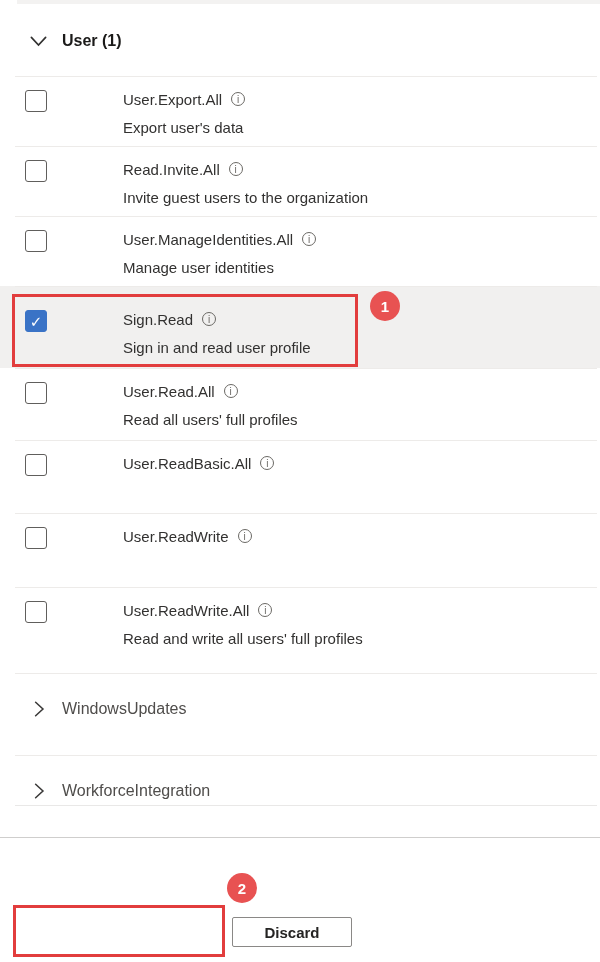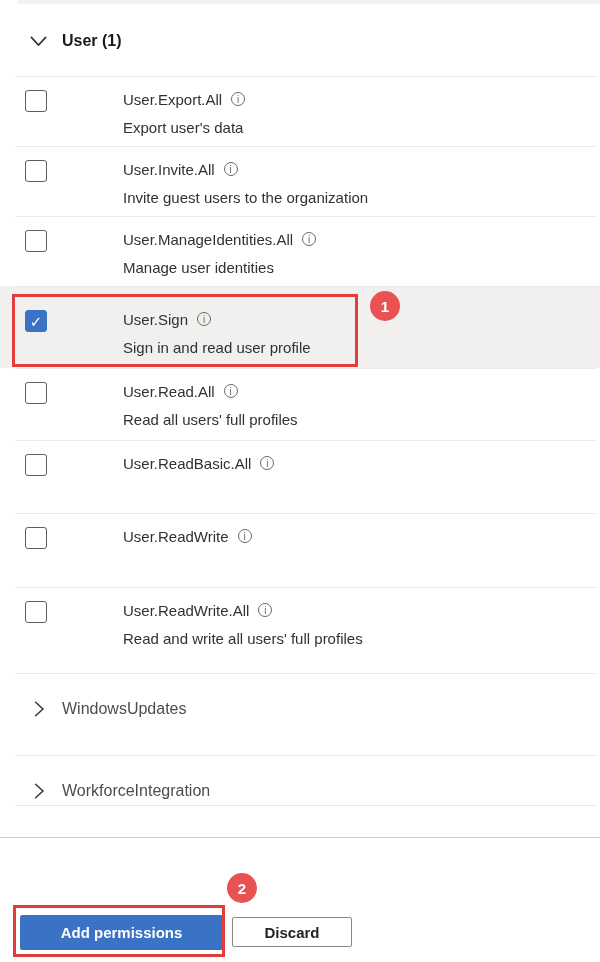--- a/index.html
+++ b/index.html
@@ -145,21 +145,21 @@
             </span>
         </div>
         <div class="perm-desc">Export user's data</div>
       </div>
     </div>
 
     <div class="perm-row h70">
       <span class="checkbox"></span>
       <div class="perm-texts">
         <div class="name-line">
-          <span class="perm-name">User.Invite.All</span>
+          <span class="perm-name">Read.Invite.All</span>
           <span class="info-icon">
               <span>i</span>
             </span>
         </div>
         <div class="perm-desc">Invite guest users to the organization</div>
       </div>
     </div>
 
     <div class="perm-row h70">
       <span class="checkbox"></span>
@@ -173,21 +173,21 @@
         <div class="perm-desc">Manage user identities</div>
       </div>
     </div>
 
     <div class="perm-row h82 highlighted">
       <span class="checkbox checked">
           <span class="check-glyph">✓</span>
         </span>
       <div class="perm-texts">
         <div class="name-line">
-          <span class="perm-name">User.Sign</span>
+          <span class="perm-name">Sign.Read</span>
           <span class="info-icon">
               <span>i</span>
             </span>
         </div>
         <div class="perm-desc">Sign in and read user profile</div>
       </div>
     </div>
 
     <div class="perm-row h72">
       <span class="checkbox"></span>
@@ -251,21 +251,20 @@
         <path d="M5 2 L11.5 8 L5 14" stroke="#3b3a39" stroke-width="1.4" fill="none" stroke-linecap="round"></path>
       </svg>
       <span class="sec-label">WorkforceIntegration</span>
     </div>
 
   </div>
 
   <div class="light-divider"></div>
   <div class="footer-border"></div>
 
-  <button class="btn-primary">Add permissions</button>
   <button class="btn-secondary">Discard</button>
 
   <div class="anno-box box1"></div>
   <div class="anno-badge badge1">1</div>
   <div class="anno-box box2"></div>
   <div class="anno-badge badge2">2</div>
 
 </div>
 
 </body></html>

